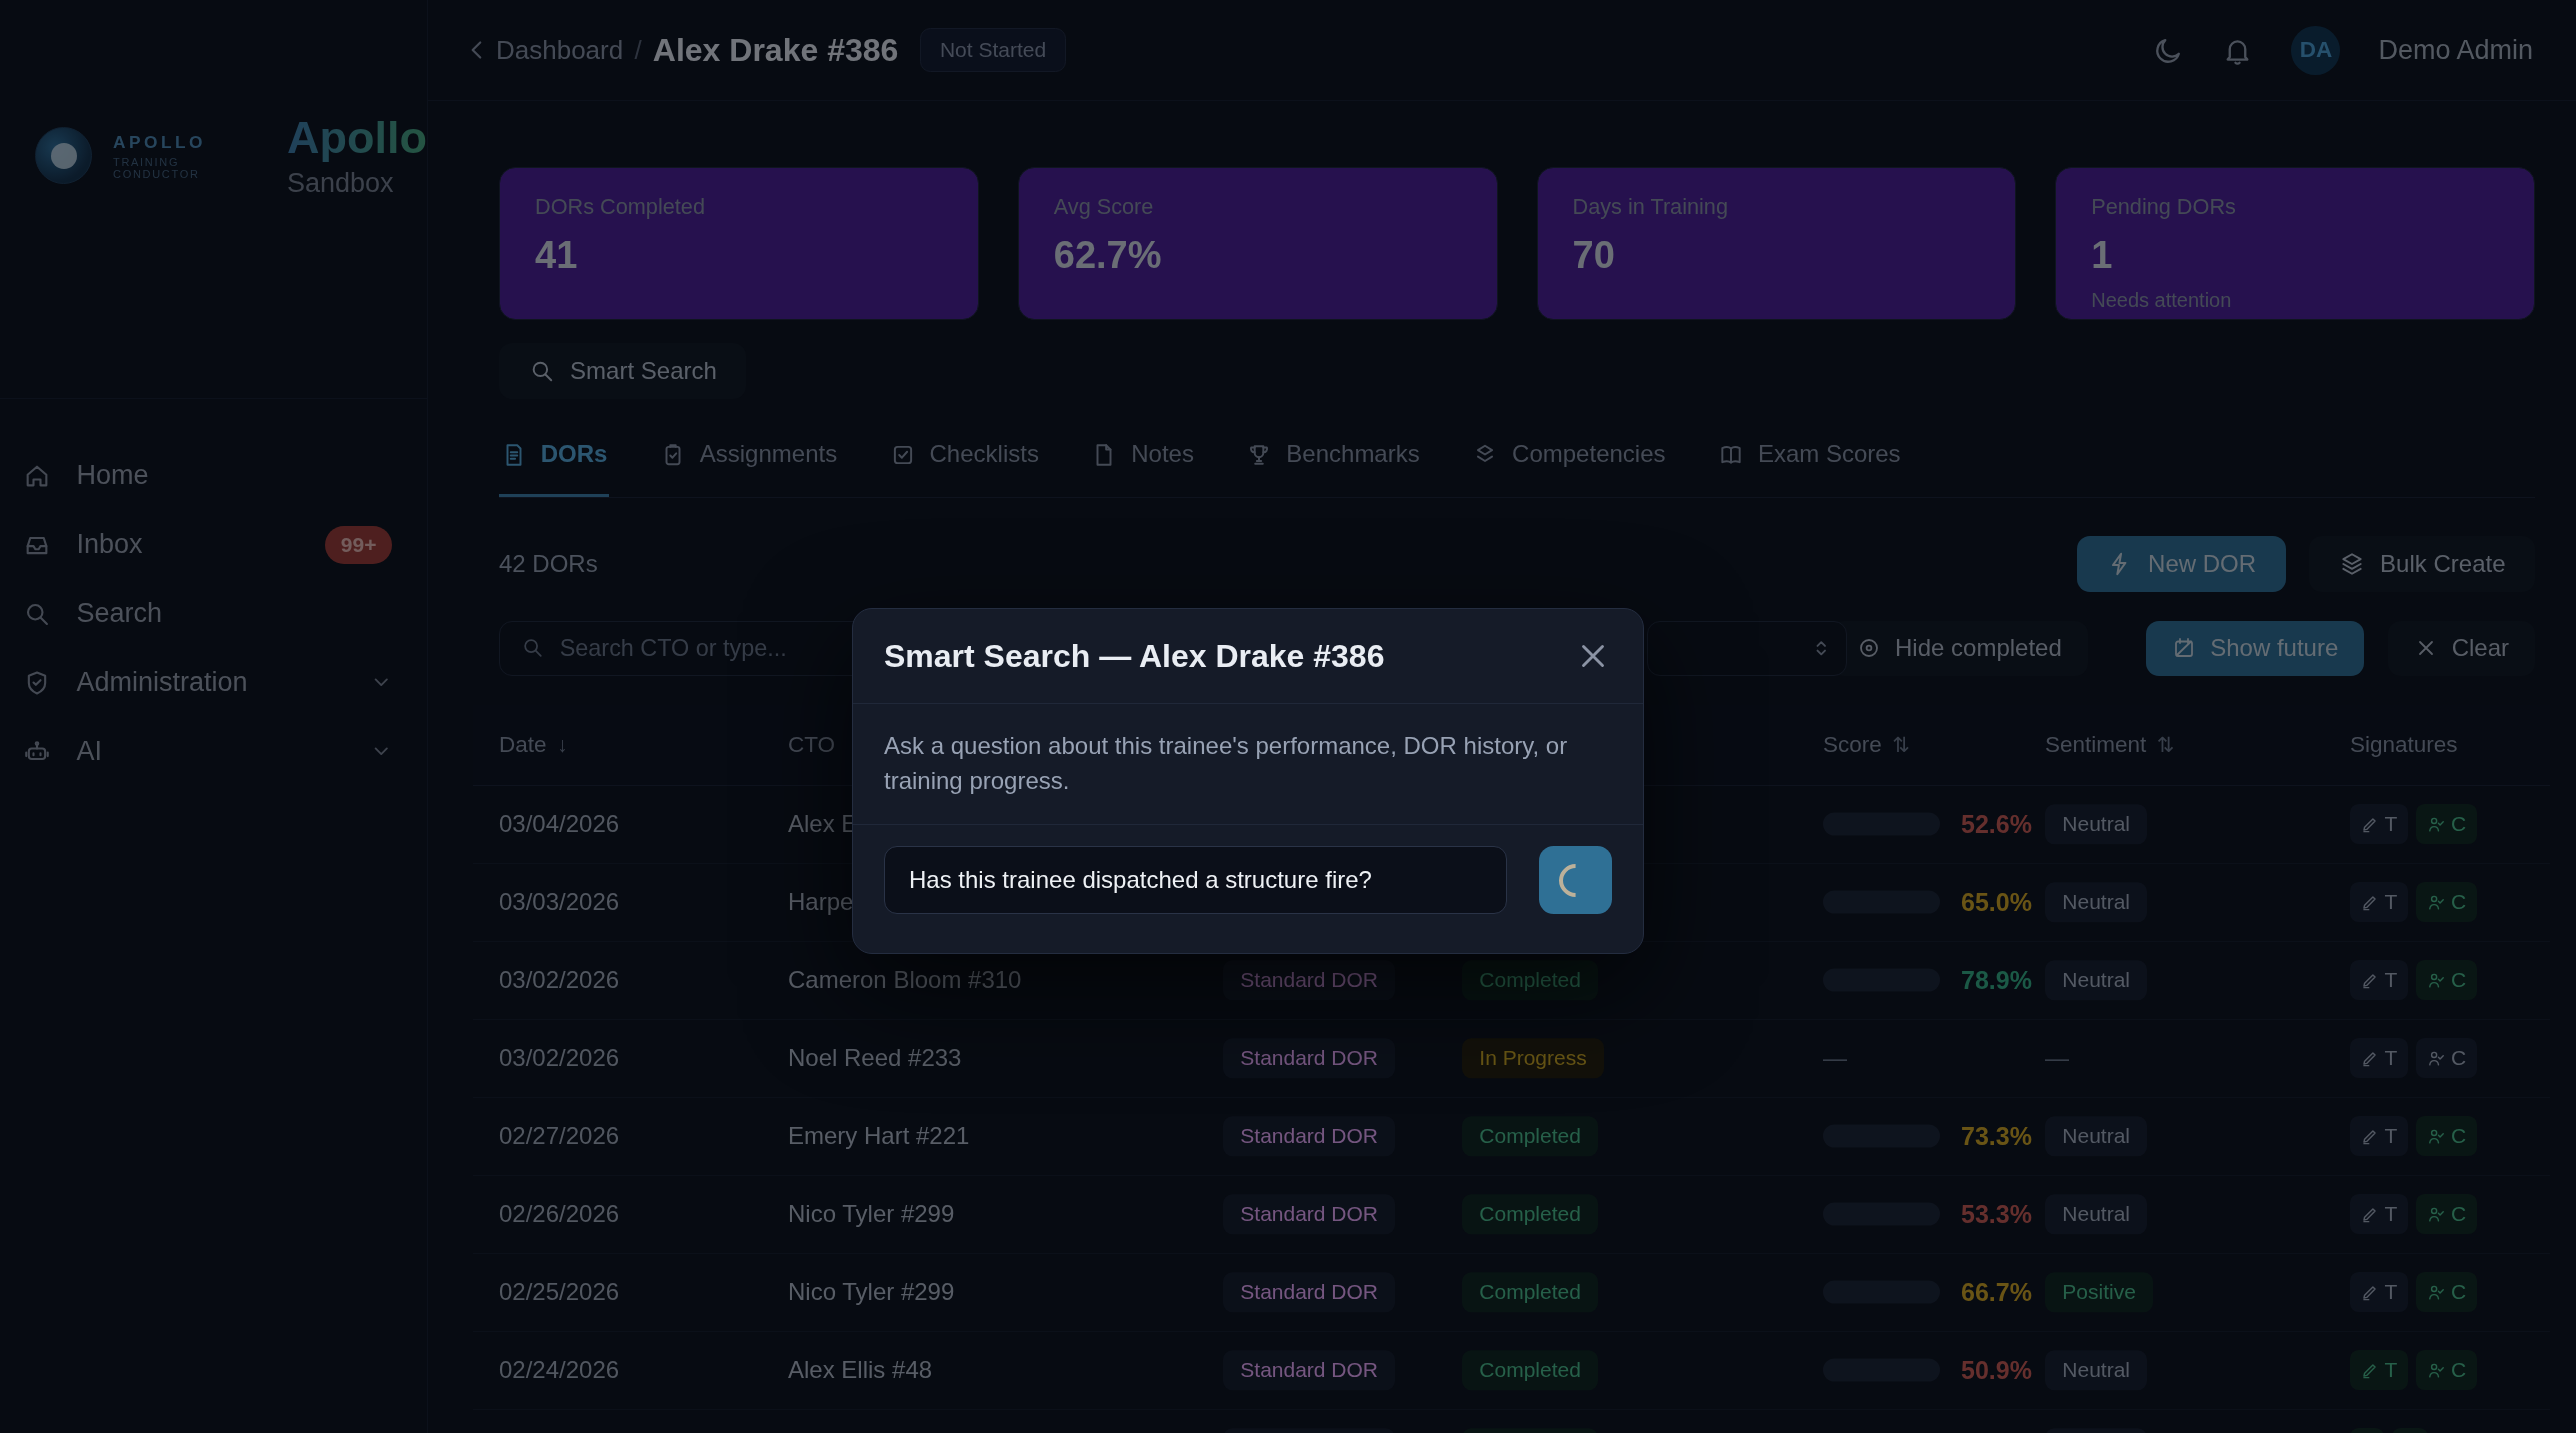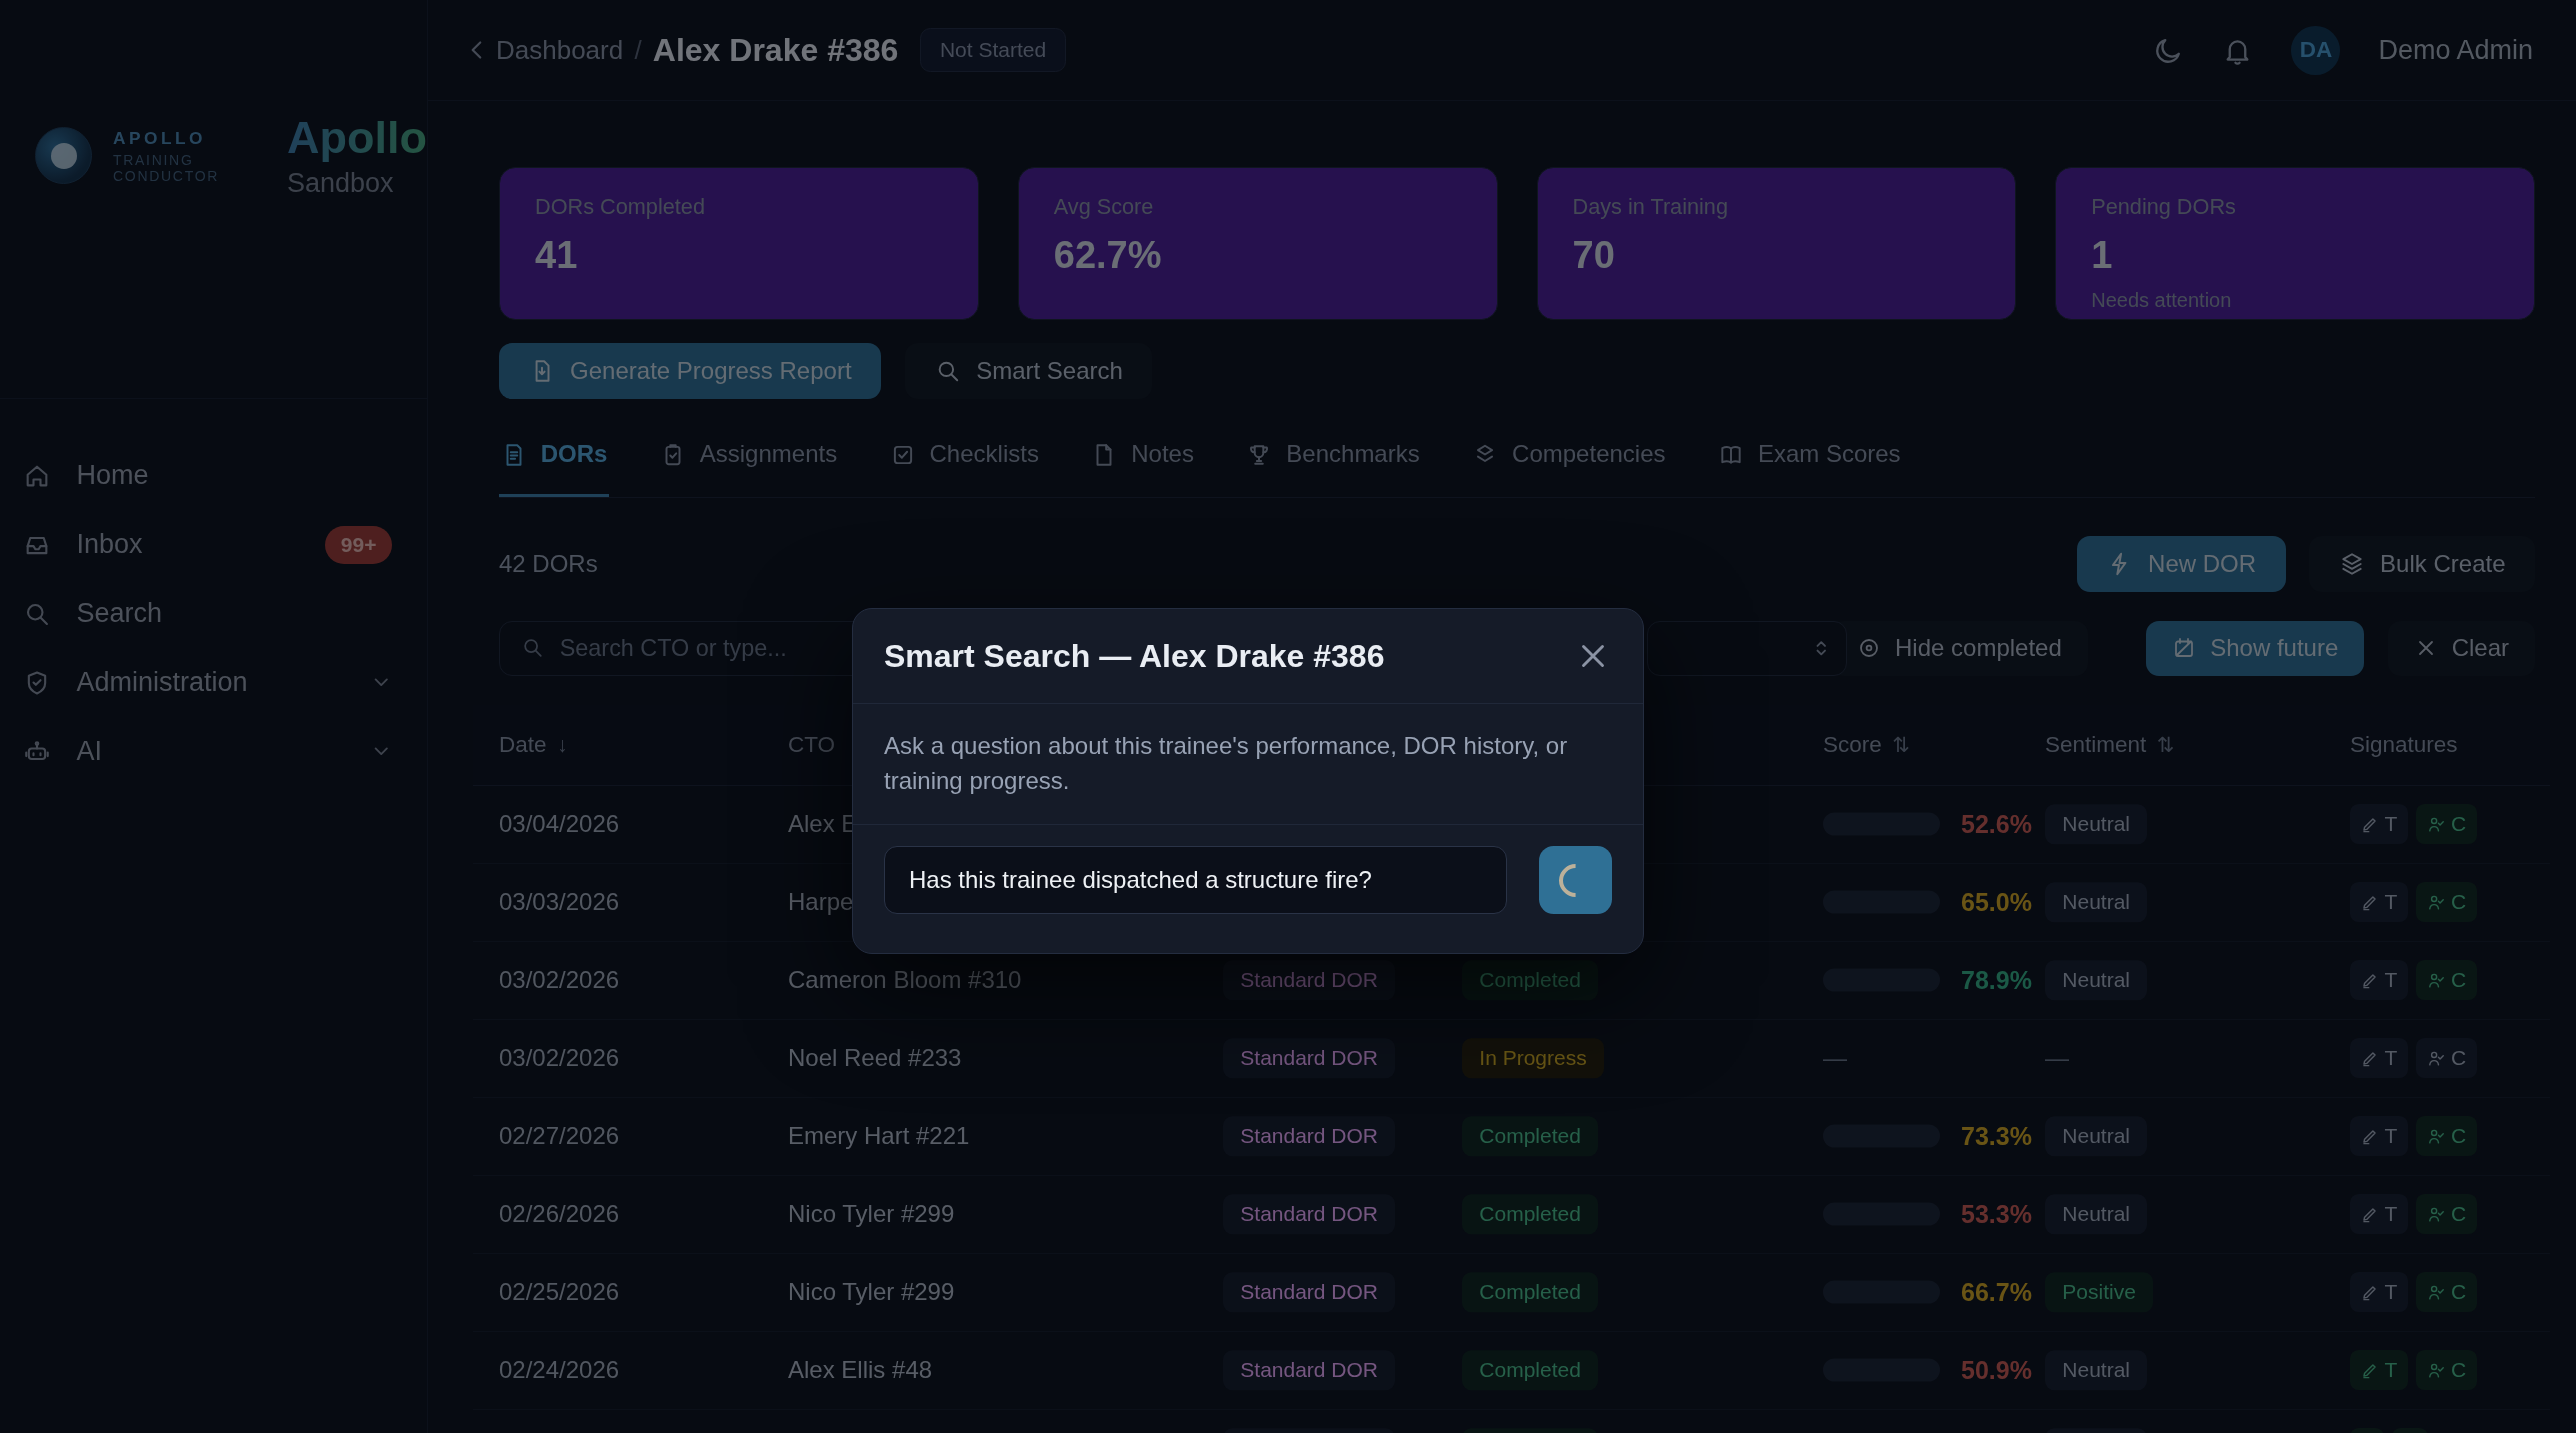--- a/index.html
+++ b/index.html
@@ -12,21 +12,21 @@
     background:#0b0f17; border-right:0.9px solid #161d2b; z-index:10; }
   .logo-block { height:399px; border-bottom:0.9px solid #161d2b; padding:113px 0 0 35px; position:relative; }
   .logo-row { display:flex; align-items:center; gap:21px; }
   .logo-mark { width:57px; height:57px; border-radius:50%;
     background:radial-gradient(circle at 35% 35%, #2f6f9a, #143049 70%);
     display:flex; align-items:center; justify-content:center; flex:0 0 auto;
     border:1.7px solid #1f3f5c; }
   .logo-mark-inner { width:26px; height:26px; border-radius:50%; background:#cfe0ec; opacity:.85; }
   .logo-minitext { display:flex; flex-direction:column; gap:3.5px; margin-right:8.7px; }
   .logo-minitop { font-size:17.3px; letter-spacing:3.5px; color:#4e8ab4; font-weight:bold; }
-  .logo-minibot { font-size:14px; letter-spacing:1.7px; color:#44617c; }
+  .logo-minibot { font-size:11px; letter-spacing:1.7px; color:#44617c; }
   .logo-name { font-size:45px; font-weight:bold;
     background:linear-gradient(90deg,#3f7fae,#49a97c);
     -webkit-background-clip:text; background-clip:text; color:transparent; line-height:1.1; }
   .logo-sub { font-size:27px; color:#79818f; margin-top:5.2px; }
   .menu { padding-top:42px; }
   .menu-item { height:69px; display:flex; align-items:center; padding:0 35px 0 23.4px; gap:25px;
     color:#9ba1ae; font-size:27px; cursor:pointer; position:relative; }
   .menu-item .mi-icon { width:28px; height:28px; color:#8a919f; flex:0 0 auto; }
   .menu-badge { margin-left:auto; background:#a03a32; color:#ecb9b1; font-weight:bold;
     font-size:21px; padding:7px 15.6px; border-radius:22.5px; }
@@ -270,29 +270,20 @@
       <div class="card-value">70</div>
     </div>
     <div class="card">
       <div class="card-label">Pending DORs</div>
       <div class="card-value">1</div>
       <div class="card-sub">Needs attention</div>
     </div>
   </div>
 
   <div class="actions">
-    <button class="btn btn-primary">
-      <span class="b-ic">
-          <svg viewBox="0 0 24 24" fill="none" stroke="currentColor" stroke-width="1.8" stroke-linejoin="round" stroke-linecap="round">
-            <path d="M7 3h7l4 4v14H7z"></path>
-            <path d="M12 9v6M9.6 12.6L12 15l2.4-2.4"></path>
-          </svg>
-        </span>
-      <span>Generate Progress Report</span>
-    </button>
     <button class="btn btn-dark">
       <span class="b-ic">
           <svg viewBox="0 0 24 24" fill="none" stroke="currentColor" stroke-width="1.8" stroke-linecap="round">
             <circle cx="10.5" cy="10.5" r="6.2"></circle>
             <path d="M15.2 15.2L20.5 20.5"></path>
           </svg>
         </span>
       <span>Smart Search</span>
     </button>
   </div>

